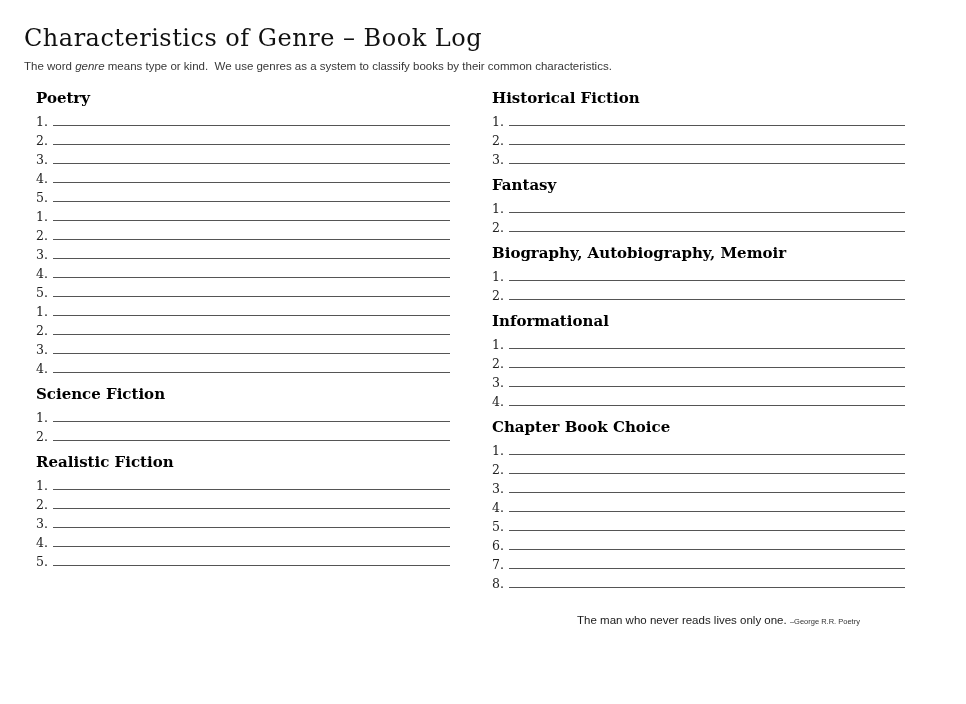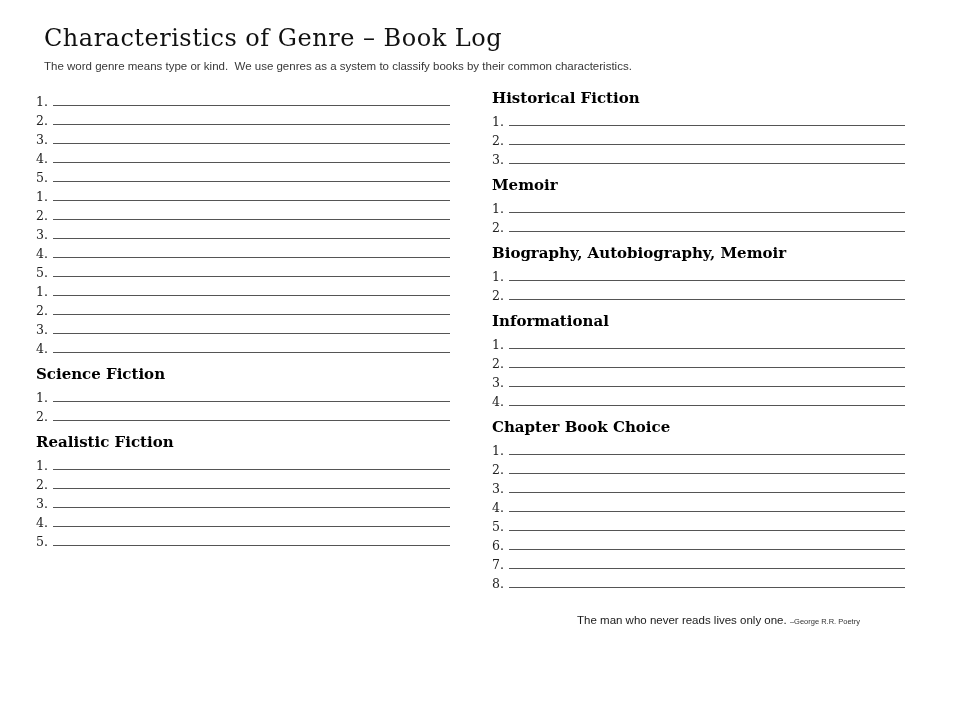--- a/index.html
+++ b/index.html
@@ -4,35 +4,35 @@
 <style>
   html, body { margin: 0; padding: 0; }
   body {
     width: 966px; height: 704px;
     background: #ffffff;
     font-family: "Liberation Sans", sans-serif;
     color: #1a1a1a;
     position: relative;
     overflow: hidden;
   }
-  .page-header { position: absolute; left: 44px; top: 24px; width: 900px; }
+  .page-header { position: absolute; left: 24px; top: 24px; width: 900px; }
   .page-title {
     font-family: "DejaVu Serif", serif;
     font-size: 24px;
     line-height: 28px;
     color: #111;
     letter-spacing: 0.5px;
   }
   .page-subtitle {
     margin-top: 8px;
     font-size: 11.5px;
     color: #383838;
     white-space: pre-wrap;
   }
-  .page-subtitle .it { }
+  .page-subtitle .it { font-style: italic; }
 
   .col { position: absolute; top: 90px; }
   .col-left  { left: 36px;  width: 414px; }
   .col-right { left: 492px; width: 413px; }
 
   .section .heading {
     font-family: "DejaVu Serif", serif;
     font-weight: bold;
     font-size: 15px;
     line-height: 17px;
@@ -70,20 +70,21 @@
 </head>
 <body>
 
 <div class="page-header">
   <div class="page-title">Characteristics of Genre – Book Log</div>
   <div class="page-subtitle"><span>The word </span><span class="it">genre</span><span> means type or kind.  We use genres as a system to classify books by their common characteristics.</span></div>
 </div>
 
 <div class="col col-left" id="col-left">
     <div class="section">
+      <div class="heading">Poetry</div>
       <div class="row">
         <span class="num">1.</span>
         <span class="line"></span>
       </div>
       <div class="row">
         <span class="num">2.</span>
         <span class="line"></span>
       </div>
       <div class="row">
         <span class="num">3.</span>
@@ -185,21 +186,21 @@
       <div class="row">
         <span class="num">2.</span>
         <span class="line"></span>
       </div>
       <div class="row">
         <span class="num">3.</span>
         <span class="line"></span>
       </div>
     </div>
     <div class="section">
-      <div class="heading">Memoir</div>
+      <div class="heading">Fantasy</div>
       <div class="row">
         <span class="num">1.</span>
         <span class="line"></span>
       </div>
       <div class="row">
         <span class="num">2.</span>
         <span class="line"></span>
       </div>
     </div>
     <div class="section">

